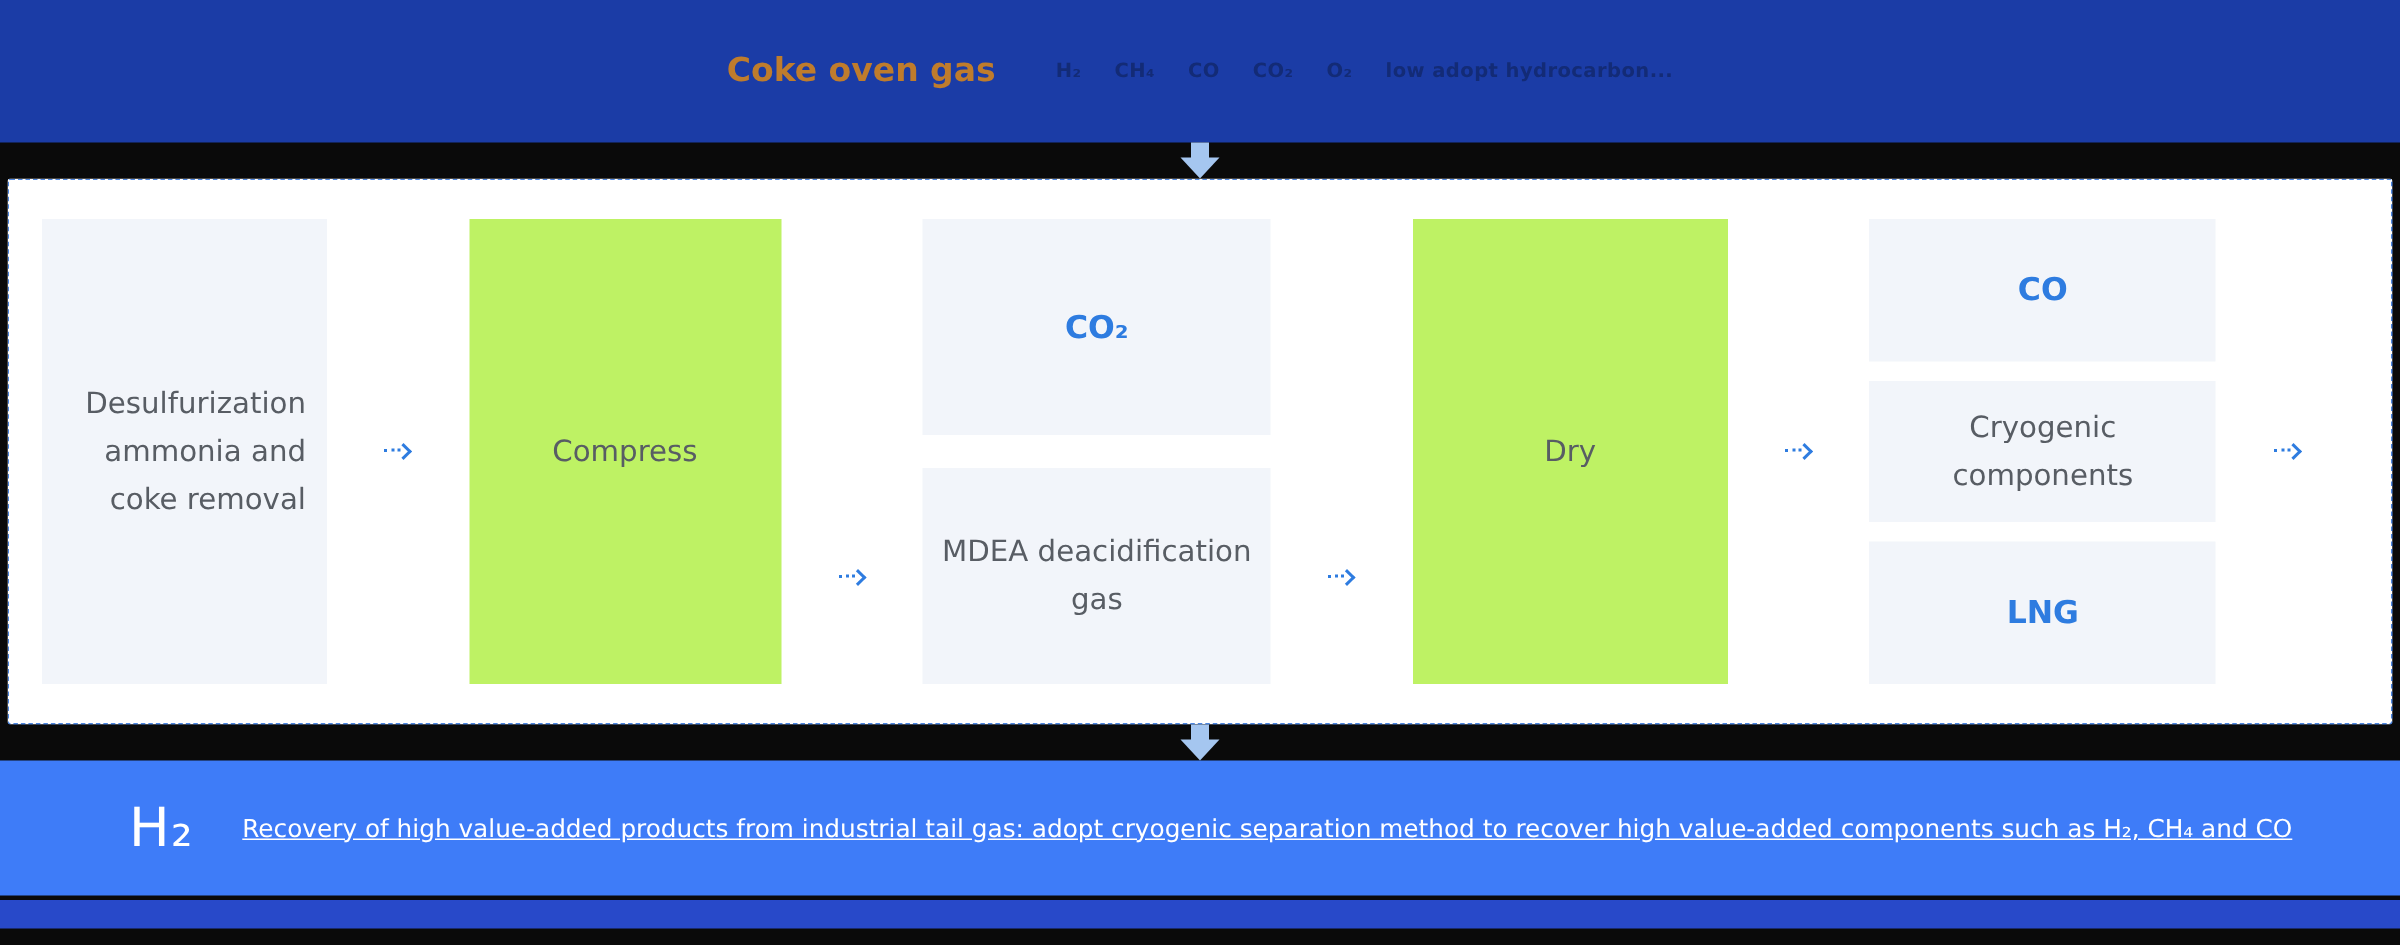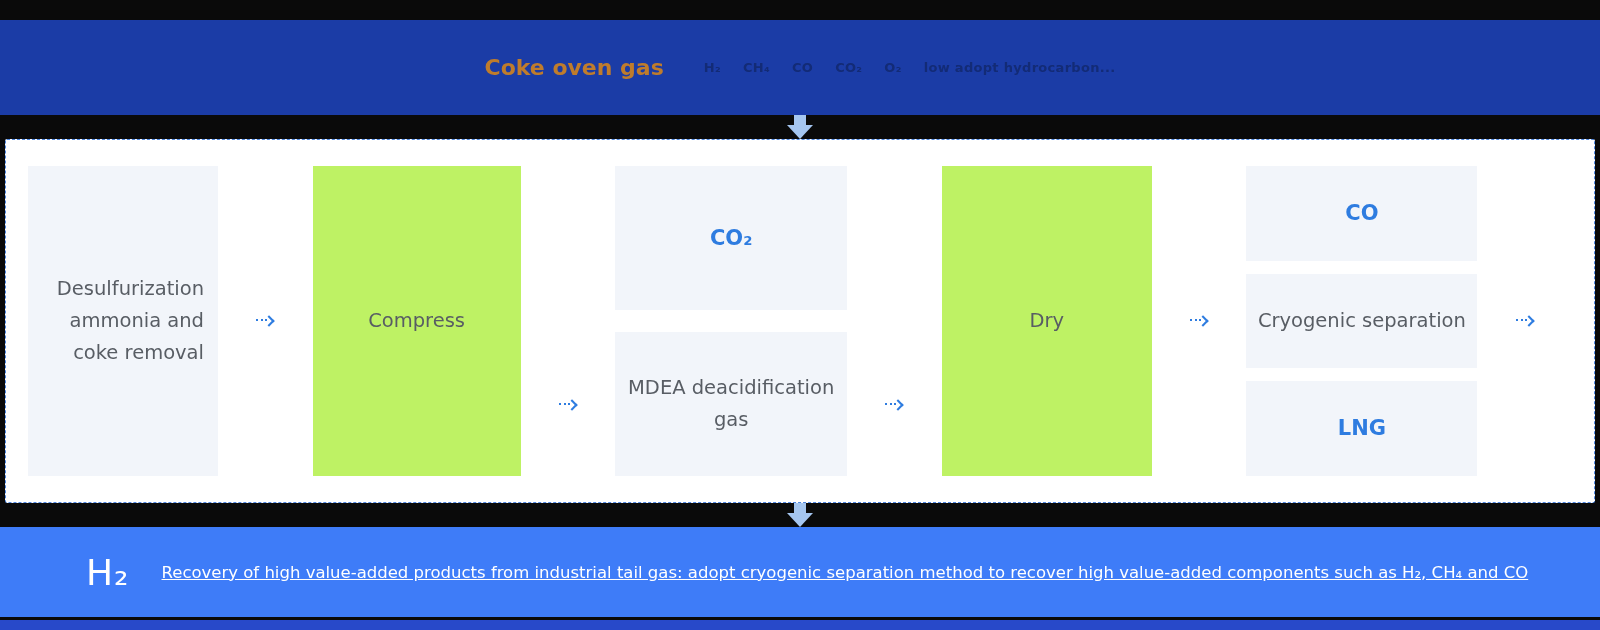--- a/index.html
+++ b/index.html
@@ -6,21 +6,21 @@
   body {
     width: 1600px; height: 630px;
     background: #0a0a0a;
     font-family: "DejaVu Sans", "Liberation Sans", sans-serif;
     overflow: hidden;
   }
   .page { width: 1600px; height: 630px; position: relative; }
 
   
   .top-banner {
-    height: 95px; margin-top: 20px;
+    height: 95px; margin-top: 0;
     background: #1b3ca6;
     display: flex; align-items: center; justify-content: center;
     gap: 40px;
   }
   .banner-title { color: #bf7c2c; font-size: 22px; font-weight: 700; }
   .formulas { display: flex; align-items: baseline; gap: 22px; }
   .formula { color: #132b76; font-size: 13px; font-weight: 700; letter-spacing: 0.3px; }
 
   
   .connector { height: 24px; display: flex; justify-content: center; align-items: flex-start; position: relative; z-index: 3; }
@@ -145,21 +145,21 @@
       <div class="stage stage-4">
         <div class="box tint">Dry</div>
       </div>
 
       <div class="arrow-cell arrow-mid">
         <span class="dash-arrow"></span>
       </div>
 
       <div class="stage stage-5">
         <div class="box accent">CO</div>
-        <div class="box">Cryogenic separation</div>
+        <div class="box">Cryogenic components</div>
         <div class="box accent">LNG</div>
       </div>
 
       <div class="arrow-cell arrow-mid">
         <span class="dash-arrow"></span>
       </div>
 
 
     </div>
   </section>

